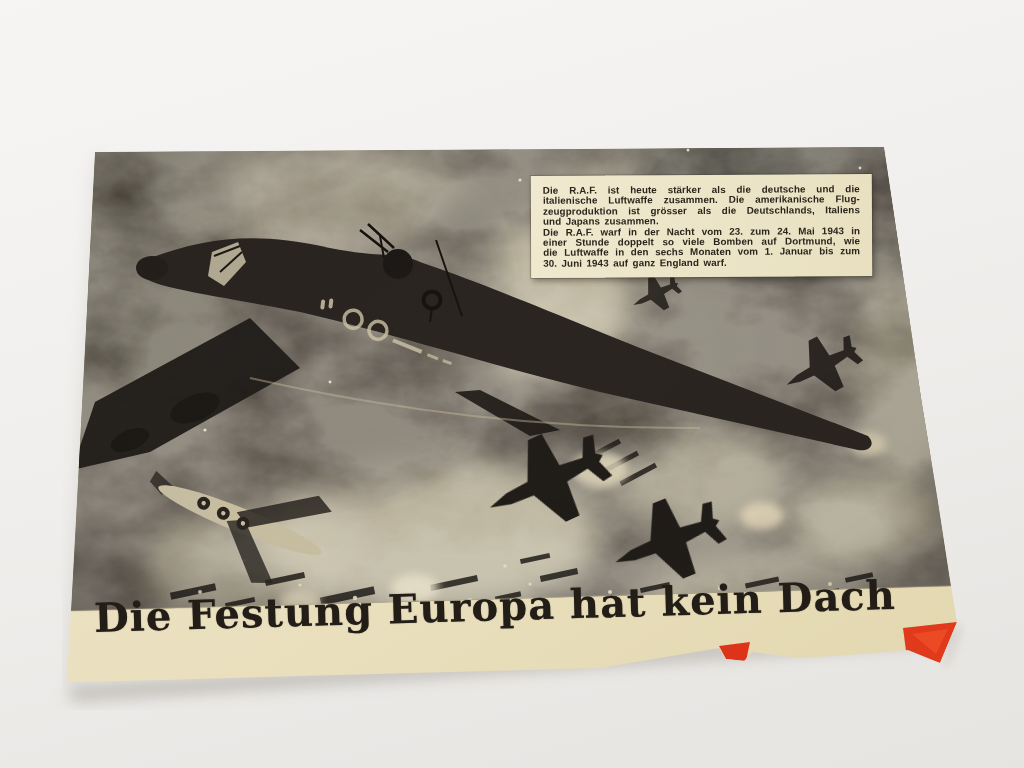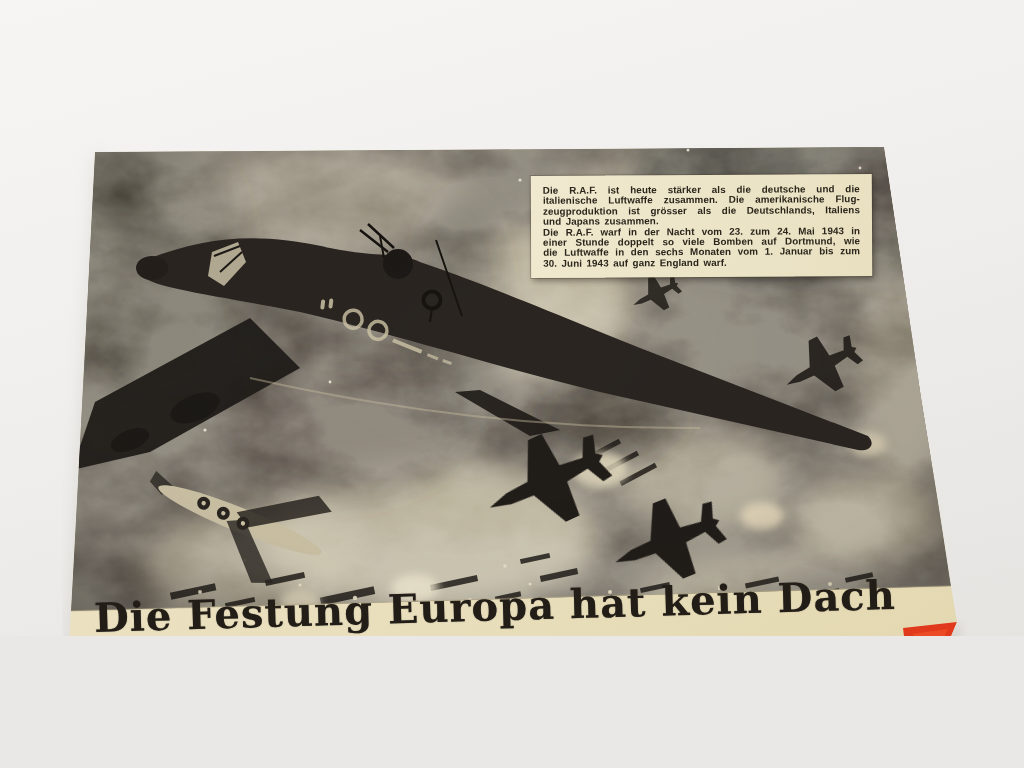--- a/index.html
+++ b/index.html
@@ -1,16 +1,16 @@
 <!DOCTYPE html>
 <html><head>
 <meta charset="utf-8">
 <style>
   html,body{margin:0;padding:0;background:#e9e8e6;}
-  .scene{position:relative;width:1024px;height:636px;overflow:hidden;
+  .scene{position:relative;width:1024px;height:768px;overflow:hidden;
          background:linear-gradient(165deg,#f6f5f3 0%,#f0efed 45%,#e6e4e1 100%);}
   .scene svg{position:absolute;left:0;top:0;}
   .textbox{position:absolute;left:531px;top:175px;width:341px;height:102px;box-sizing:border-box;
            padding:10px 12px 8px;background:linear-gradient(100deg,#f0e9cf,#e8e0c0);
            box-shadow:0 0 0 1px rgba(62,52,38,.32), 2px 3px 6px rgba(30,25,18,.45);
            transform:rotate(-.3deg);}
   .tb-line{font-family:"Liberation Sans",sans-serif;font-weight:bold;font-size:9.8px;line-height:10.4px;
            color:#2b251c;letter-spacing:.1px;word-spacing:1.6px;
            text-align:justify;text-align-last:justify;}
   .tb-line.para-end{text-align-last:left;}

